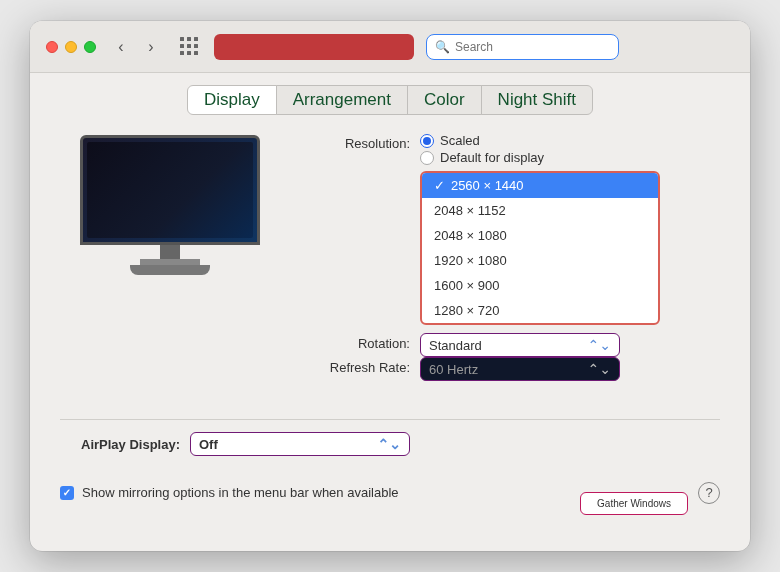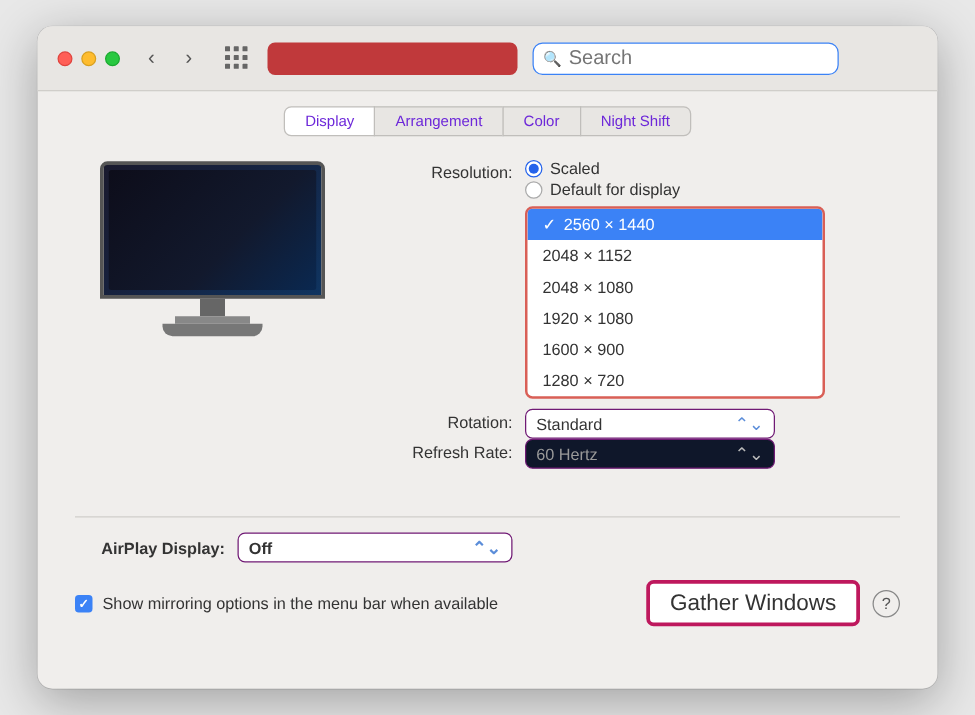--- a/index.html
+++ b/index.html
@@ -113,42 +113,42 @@
     }
 
     .search-icon-svg {
       color: #aaa;
       font-size: 12px;
     }
 
     .search-input {
       border: none;
       outline: none;
-      font-size: 16px;
+      font-size: 12px;
       color: #ef4444;
       background: transparent;
       width: 100%;
     }
 
     
     .tabs {
       display: flex;
       justify-content: center;
       padding: 12px 0 10px;
       gap: 0;
       flex-shrink: 0;
     }
 
     .tab {
       padding: 4px 16px;
-      font-size: 12px;
+      font-size: 17px;
       cursor: pointer;
       border: 1px solid #c0bebb;
       background: #e8e6e3;
-      color: #6d28d9;
+      color: #14532d;
       position: relative;
     }
 
     .tab:first-child {
       border-radius: 6px 0 0 6px;
     }
 
     .tab:last-child {
       border-radius: 0 6px 6px 0;
     }
@@ -433,25 +433,26 @@
 
     .mirror-right {
       display: flex;
       align-items: center;
       gap: 10px;
     }
 
     .gather-btn {
       padding: 5px 16px;
       background: white;
-      border: 3px solid #be185d;
+      border: 1px solid #be185d;
       border-radius: 6px;
-      font-size: 18px;
-      cursor: pointer;
-      color: #333;
+      font-size: 10px;
+      cursor: pointer;
+      color: #333;
+      margin-top: 22px;
     }
 
     .help-btn {
       width: 22px;
       height: 22px;
       border-radius: 50%;
       border: 1.5px solid #888;
       background: none;
       font-size: 13px;
       cursor: pointer;

